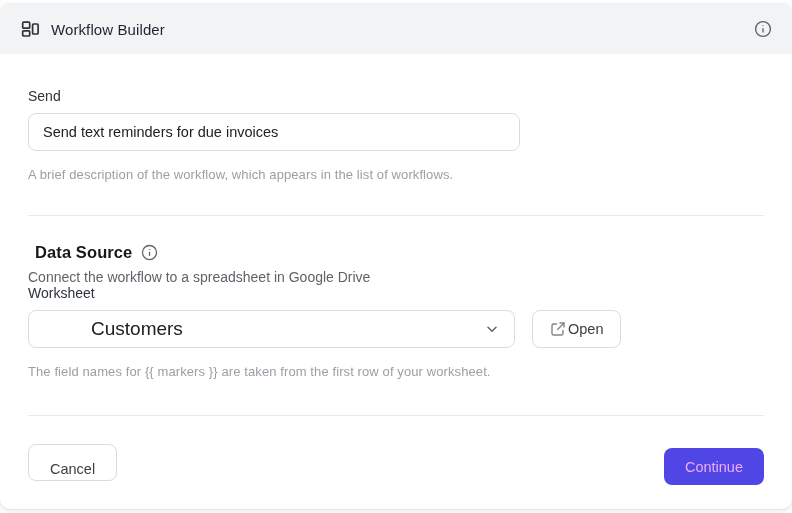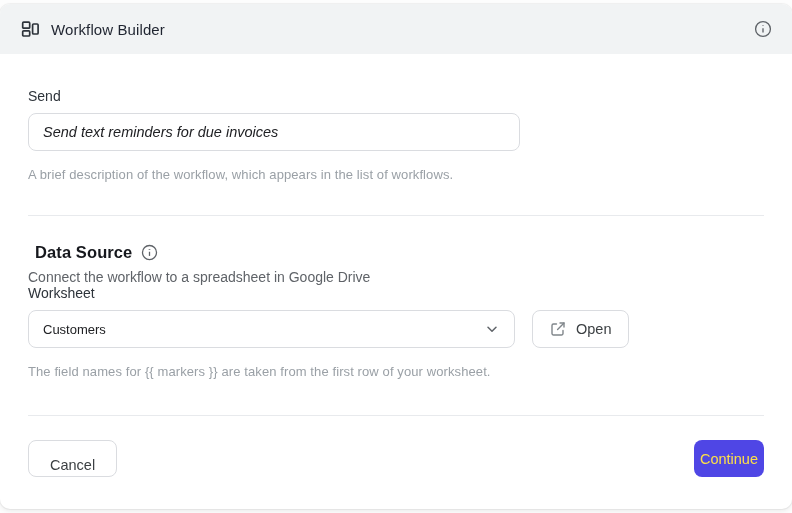--- a/index.html
+++ b/index.html
@@ -55,21 +55,20 @@
     width:492px;
     height:38px;
     border:1px solid var(--border);
     border-radius:8px;
     padding:0 14px;
     font-family:"Liberation Sans", sans-serif;
     font-size:14.5px;
     color:var(--text-dark);
     background:#fff;
     outline:none;
-    font-style:italic;
   }
   .helper{
     margin-top:16px;
     font-size:13px;
     color:var(--text-light);
     letter-spacing:.1px;
   }
   .divider{
     border:none;
     border-top:1px solid var(--divider);
@@ -102,33 +101,34 @@
     border:1px solid var(--border);
     border-radius:8px;
     background:#fff;
     display:flex;
     align-items:center;
     padding:0 14px;
     cursor:pointer;
   }
   .select-value{
     flex:1;
-    font-size:13px;
+    font-size:19px;
     color:var(--text-dark);
+    margin-left:48px;
   }
   .select-chevron{display:flex;align-items:center;color:#5f6368;}
   .open-btn{
     height:38px;
     padding:9px 17px;
     border:1px solid var(--border);
     border-radius:8px;
     background:#fff;
     display:flex;
     align-items:center;
-    gap:10px;
+    gap:2px;
     cursor:pointer;
     font-family:"Liberation Sans", sans-serif;
   }
   .open-btn .ext-icon{display:flex;align-items:center;color:#80868b;}
   .open-btn-label{font-size:14.5px;color:#3c4043;}
   .divider-bottom{margin-top:36px;}
   .footer{
     margin-top:24px;
     display:flex;
     align-items:center;
@@ -140,28 +140,29 @@
     border:1px solid var(--border);
     border-radius:8px;
     background:#fff;
     font-family:"Liberation Sans", sans-serif;
     font-size:14.5px;
     color:#3c4043;
     cursor:pointer;
   }
   .continue-btn{
     height:37px;
-    padding:0 6px;
+    padding:0 21px;
     border:none;
     border-radius:8px;
     background:var(--accent);
     font-family:"Liberation Sans", sans-serif;
     font-size:14.5px;
-    color:#fde047;
-    cursor:pointer;
+    color:#f0abfc;
+    cursor:pointer;
+    margin-top:8px;
   }
 </style>
 </head>
 <body>
 
 <div class="card">
 
   <div class="card-header">
     <span class="header-icon">
       <svg width="20" height="20" viewBox="0 0 20 20" fill="none" stroke="currentColor" stroke-width="1.7">

